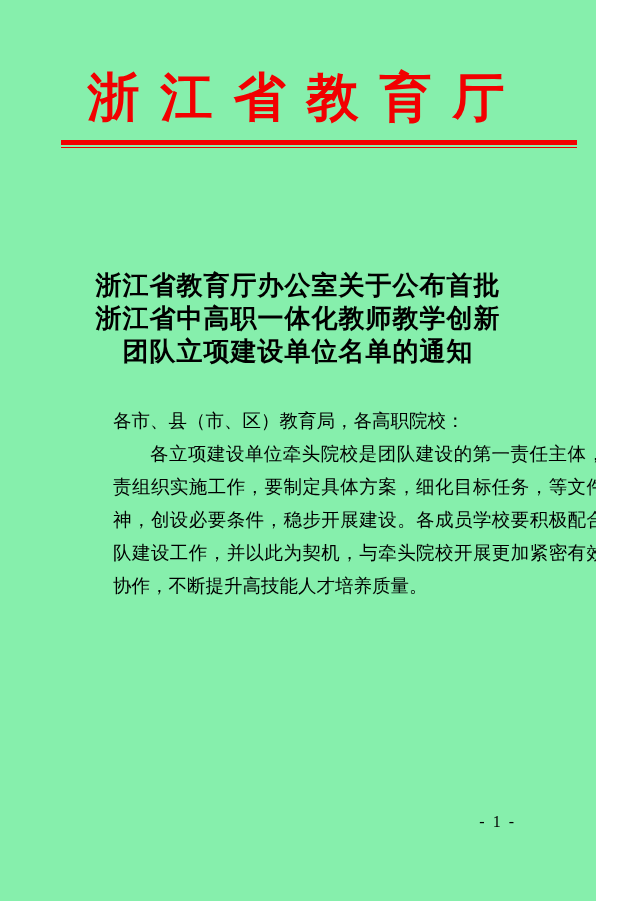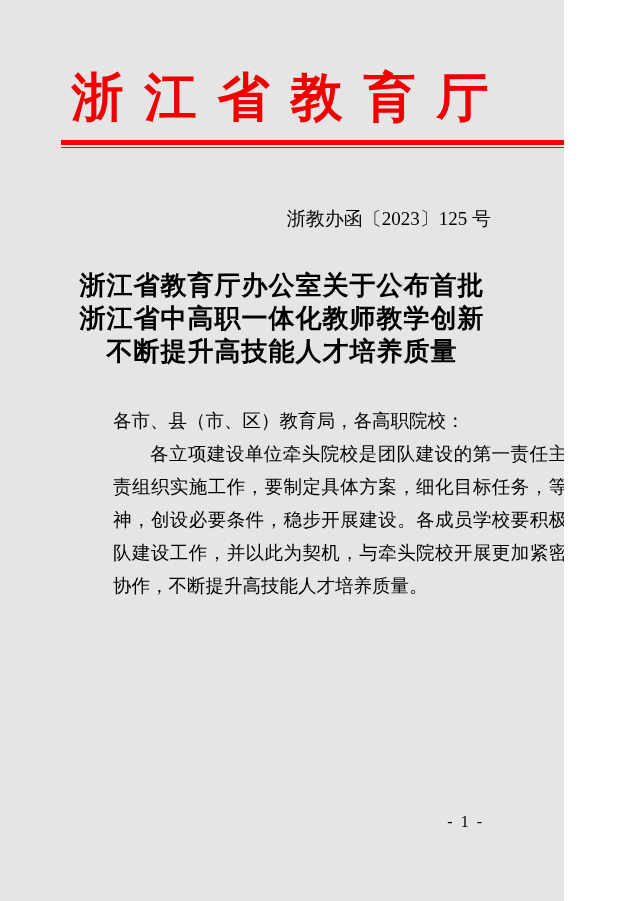--- a/index.html
+++ b/index.html
@@ -4,24 +4,25 @@
 <style>
   html, body {
     margin: 0;
     padding: 0;
     background: #ffffff;
   }
   .page {
     position: relative;
     width: 564px;
     height: 901px;
-    background: #e5e5e5;
+    background: #86efac;
     overflow: hidden;
     font-family: "Liberation Serif", "DejaVu Serif", serif;
     color: #000000;
+    padding-left: 32px;
   }
   .letterhead {
     position: absolute;
     top: 69px;
     left: 0;
     width: 100%;
     text-align: center;
     color: var(--accent-red, #f20000);
     font-size: 52px;
     line-height: 58px;
@@ -95,26 +96,25 @@
 
 <div class="page">
 
   <div class="letterhead">浙 江 省 教 育 厅</div>
 
   <div class="rule">
     <div class="rule-thick"></div>
     <div class="rule-thin"></div>
   </div>
 
-  <div class="doc-number">浙教办函〔2023〕125 号</div>
 
   <div class="doc-title">
     <div>浙江省教育厅办公室关于公布首批</div>
     <div>浙江省中高职一体化教师教学创新</div>
-    <div>不断提升高技能人才培养质量</div>
+    <div>团队立项建设单位名单的通知</div>
   </div>
 
   <div class="body-text">
     <p>各市、县（市、区）教育局，各高职院校：</p>
     <p class="para">各立项建设单位牵头院校是团队建设的第一责任主体，负责组织实施工作，要制定具体方案，细化目标任务，等文件精神，创设必要条件，稳步开展建设。各成员学校要积极配合团队建设工作，并以此为契机，与牵头院校开展更加紧密有效的协作，不断提升高技能人才培养质量。</p>
   </div>
 
   <div class="page-number">- 1 -</div>
 
 </div>

